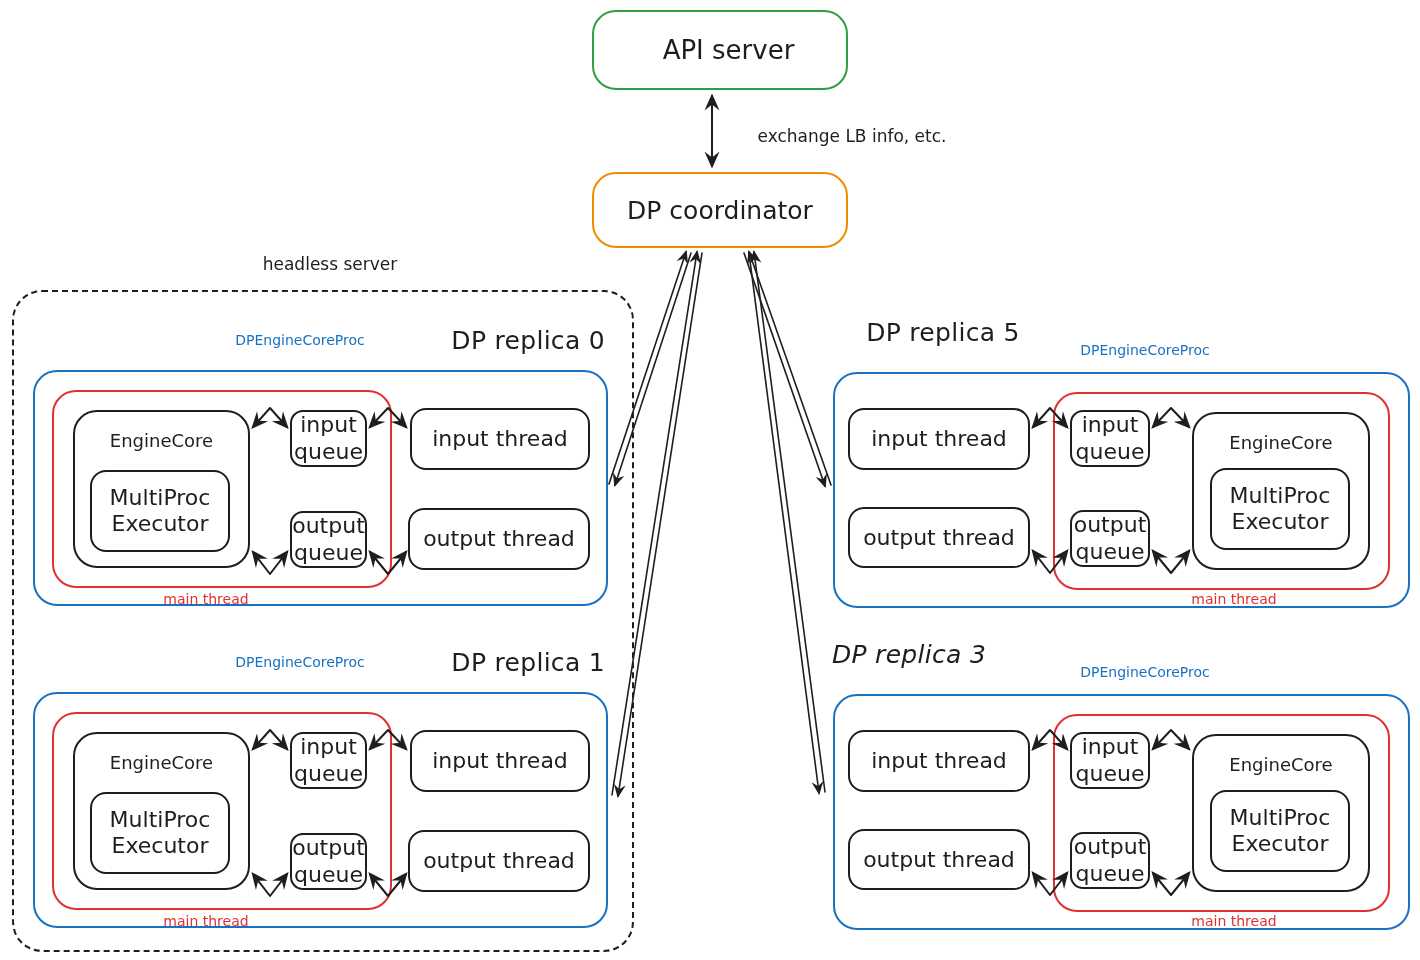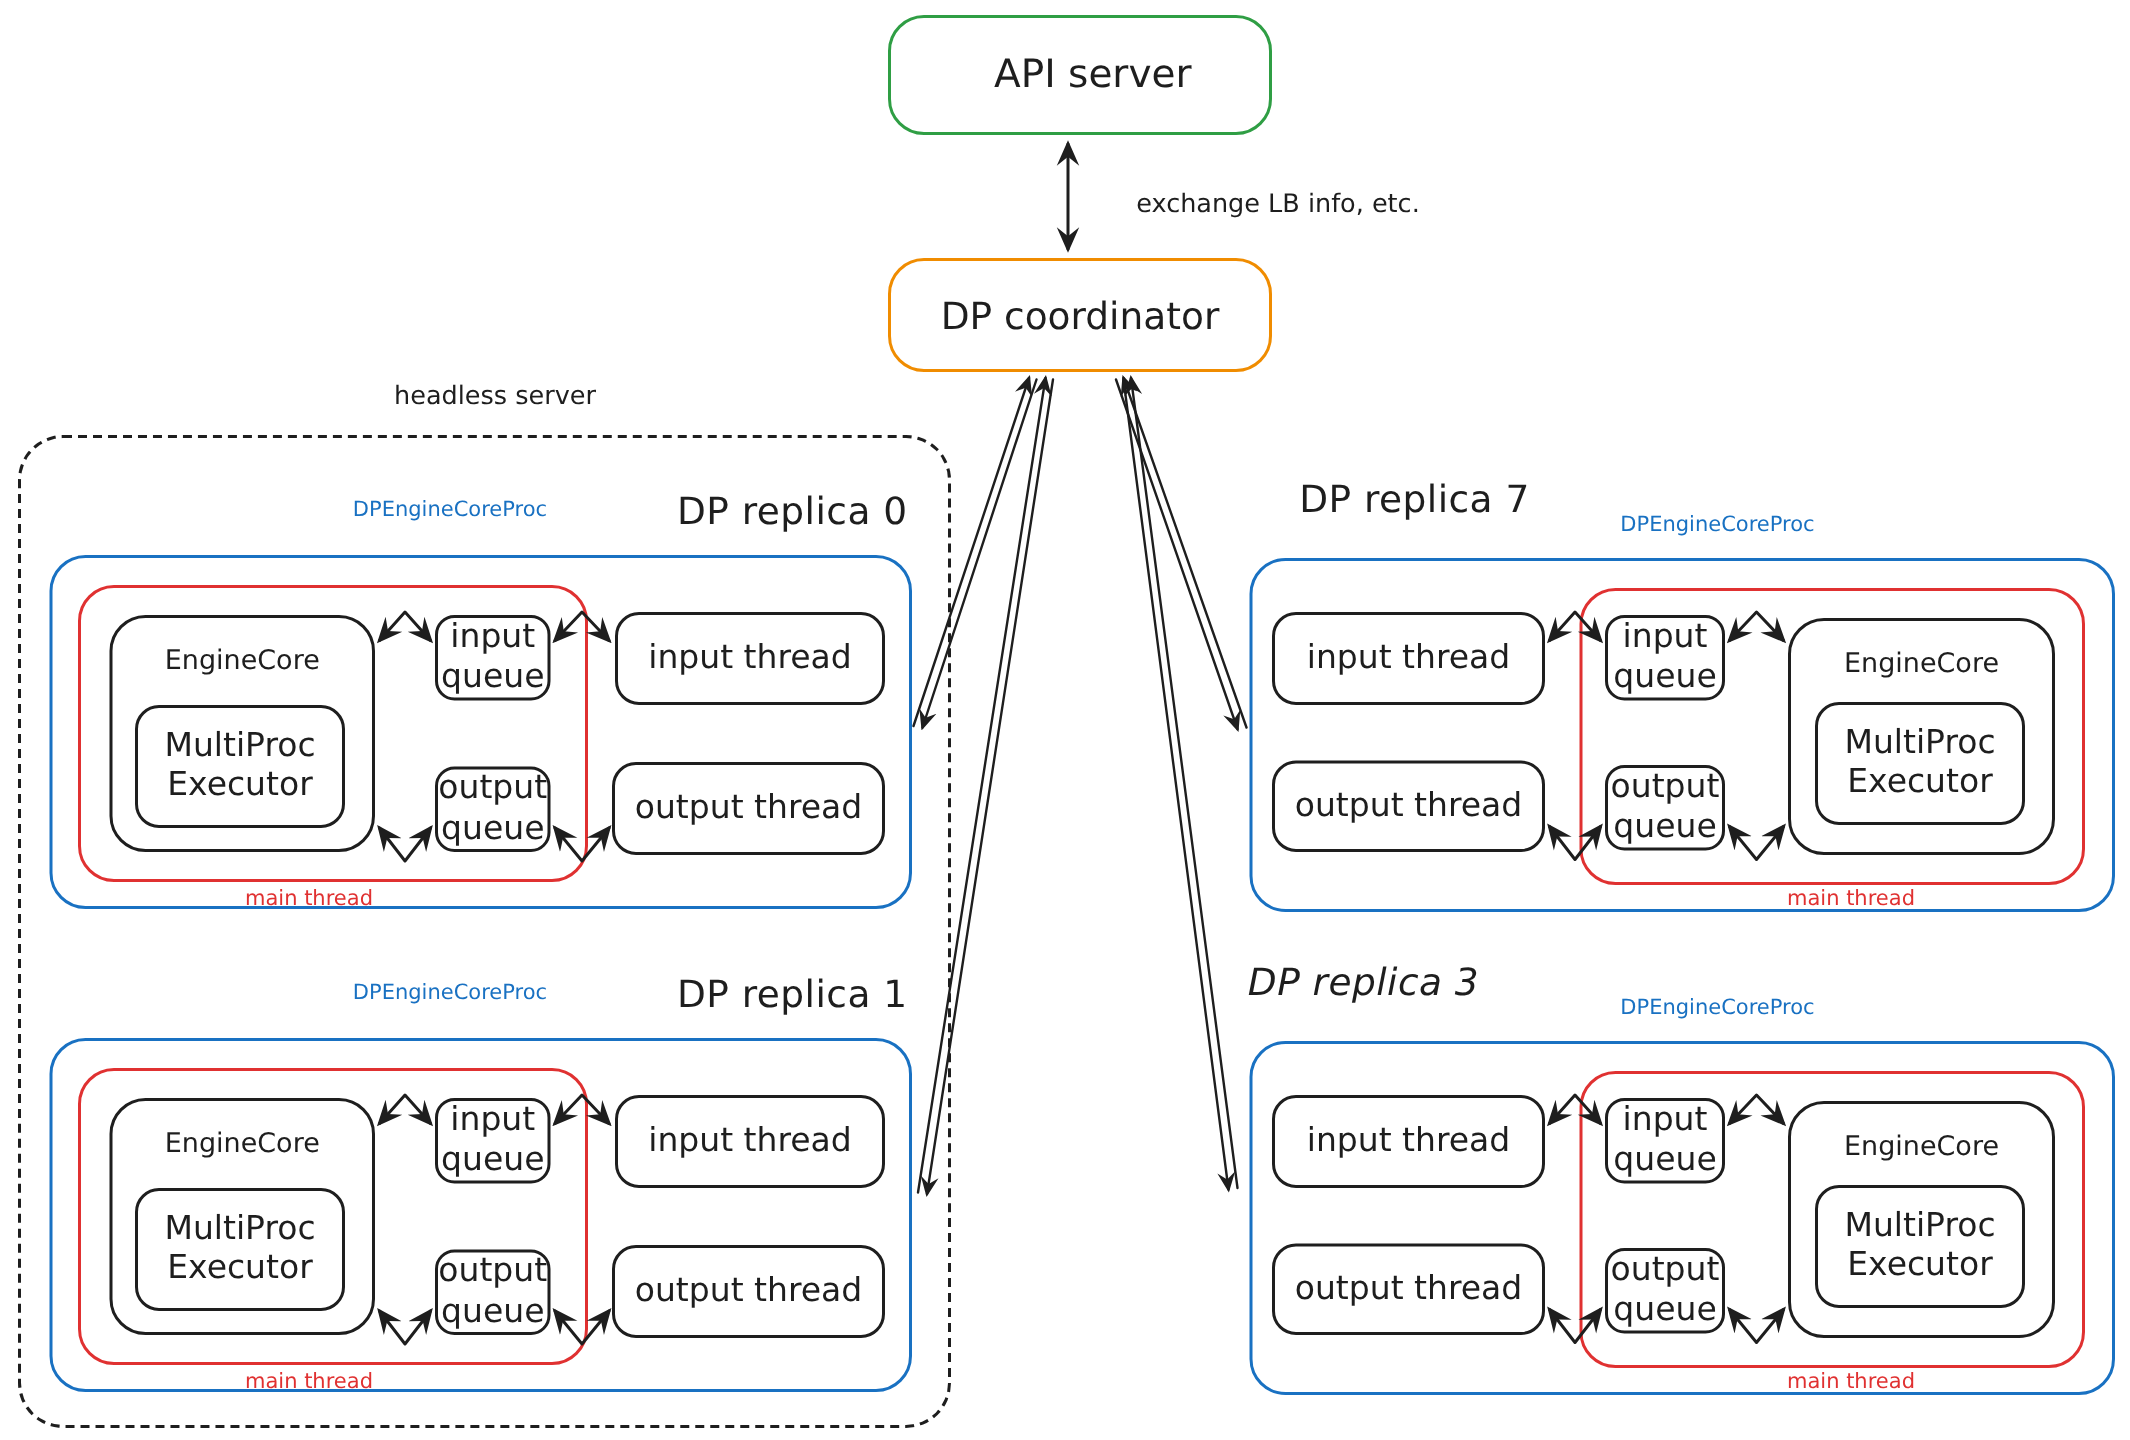--- a/index.html
+++ b/index.html
@@ -94,21 +94,21 @@
   <div class="box rounded-md small-lbl" style="left:90px;top:792px;width:140px;height:82px;padding:4px;">MultiProc Executor</div>
 
   <div class="box rounded-sm small-lbl" style="left:290px;top:732px;width:77px;height:57px;padding:2px;">input queue</div>
   <div class="box rounded-sm small-lbl" style="left:290px;top:833px;width:77px;height:57px;padding:2px;">output queue</div>
 
   <div class="box rounded-md box-lbl" style="left:410px;top:730px;width:180px;height:62px;">input thread</div>
   <div class="box rounded-md box-lbl" style="left:408px;top:830px;width:182px;height:62px;">output thread</div>
 
   <div class="lbl proc-lbl red-text center" style="left:146px;top:913px;width:120px;">main thread</div>
 
-  <div class="lbl title" style="left:833px;top:318px;width:220px;">DP replica 7</div>
+  <div class="lbl title" style="left:833px;top:318px;width:220px;">DP replica 5</div>
   <div class="lbl proc-lbl blue-text center" style="left:1055px;top:342px;width:180px;">DPEngineCoreProc</div>
 
   <div class="box blue rounded-lg" style="left:833px;top:372px;width:577px;height:236px;"></div>
   <div class="box red rounded-lg" style="left:1053px;top:392px;width:337px;height:198px;"></div>
 
   <div class="box rounded-md box-lbl" style="left:848px;top:408px;width:182px;height:62px;">input thread</div>
   <div class="box rounded-md box-lbl" style="left:848px;top:507px;width:182px;height:61px;">output thread</div>
 
   <div class="box rounded-sm small-lbl" style="left:1070px;top:410px;width:80px;height:57px;padding:2px;">input queue</div>
   <div class="box rounded-sm small-lbl" style="left:1070px;top:510px;width:80px;height:57px;padding:2px;">output queue</div>

